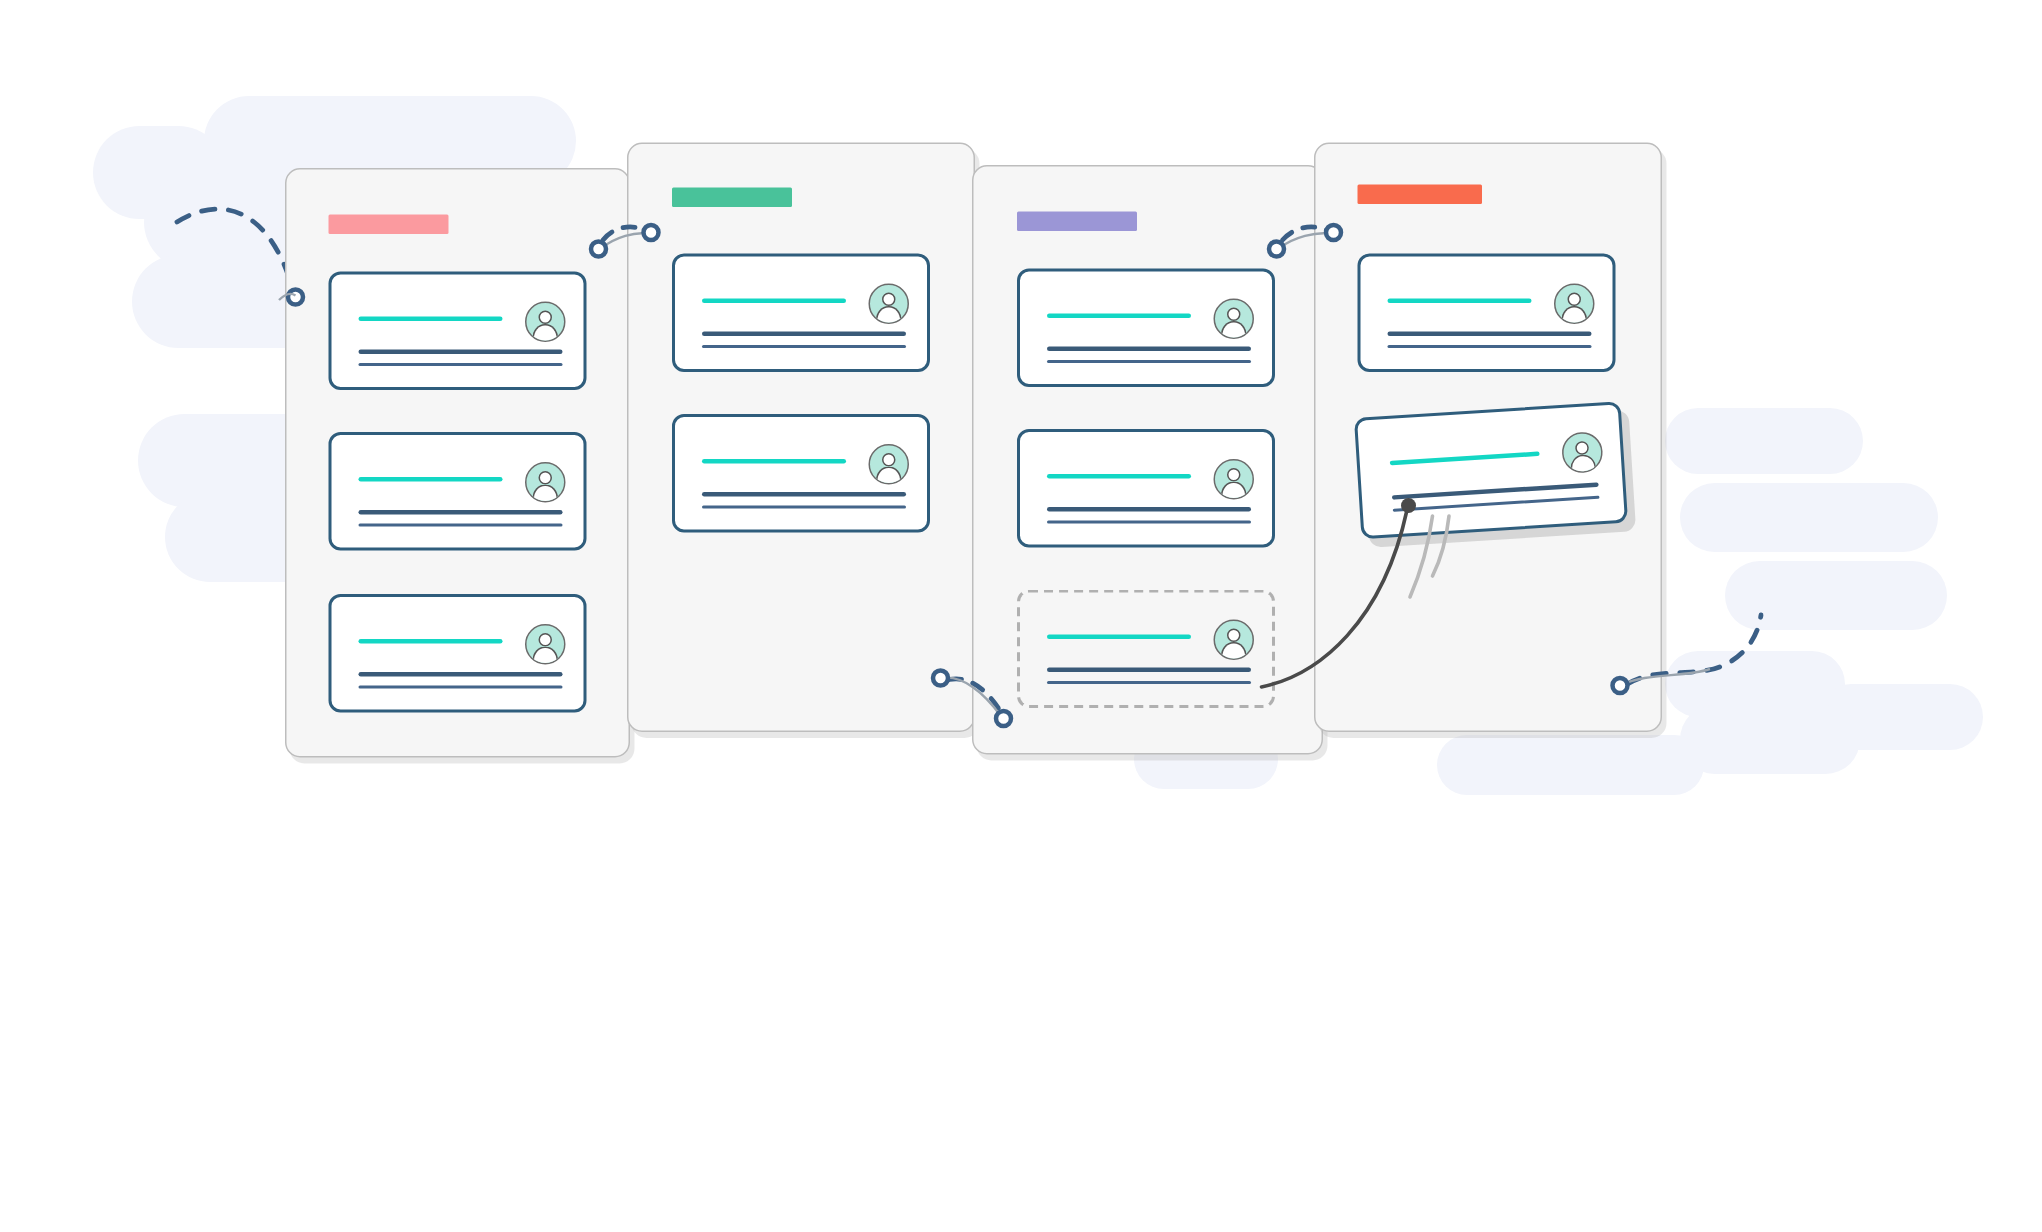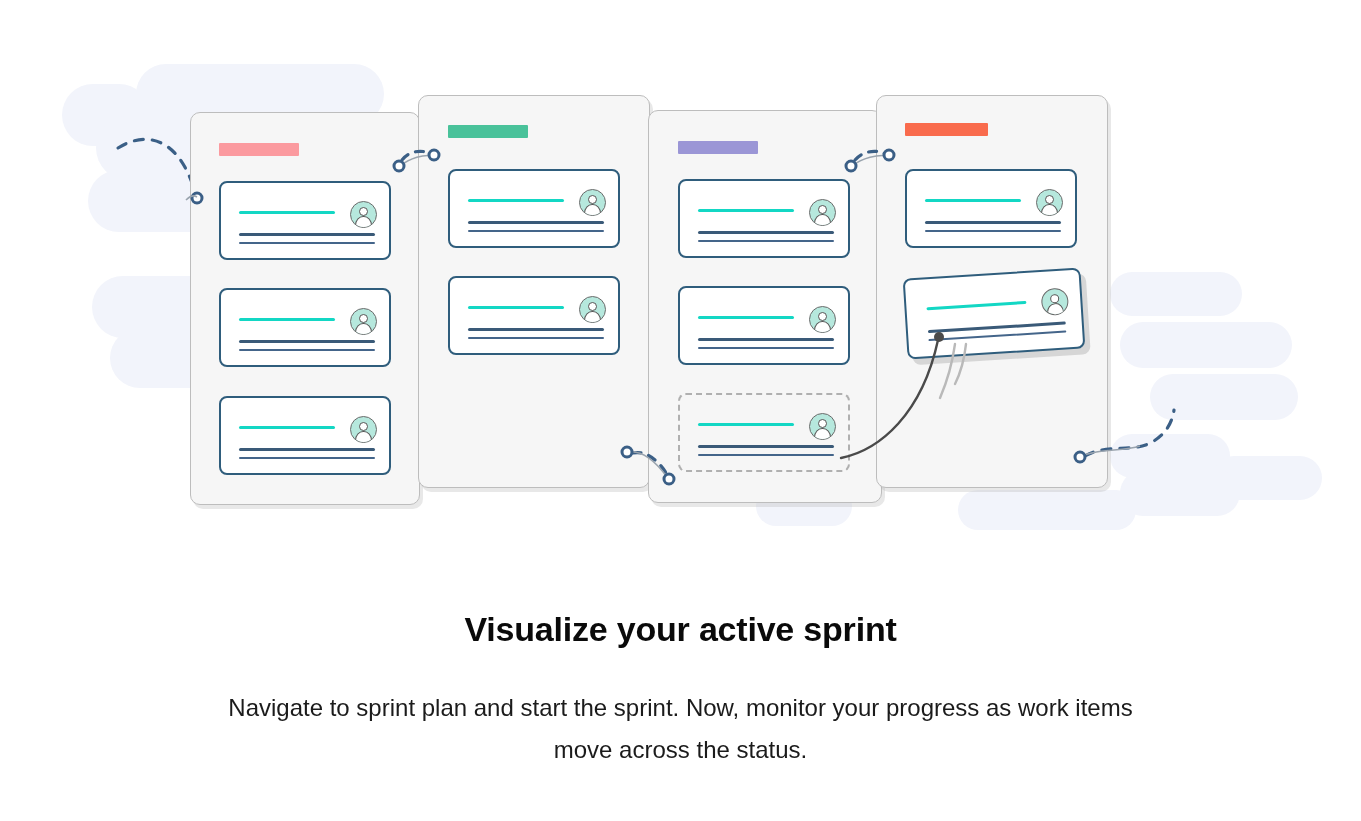--- a/index.html
+++ b/index.html
@@ -327,17 +327,15 @@
     <path d="M1080 457 C 1098 448, 1122 452, 1140 446" fill="none" stroke="#9aa4ae" stroke-width="1.6"></path>
     <circle cx="1080" cy="457" r="5" fill="#ffffff" stroke="#3b5f86" stroke-width="3"></circle>
 
     <path d="M841 458 C 880 450, 922 414, 938 340" fill="none" stroke="#4a4a4a" stroke-width="2.4" stroke-linecap="round"></path>
     <circle cx="939" cy="337" r="5" fill="#4a4a4a"></circle>
     <path d="M955 344 C 952 366, 946 384, 940 398" fill="none" stroke="#b9b9b9" stroke-width="2.4" stroke-linecap="round"></path>
     <path d="M966 344 C 964 362, 960 374, 955 384" fill="none" stroke="#b9b9b9" stroke-width="2.4" stroke-linecap="round"></path>
   </svg>
 
   <div class="caption" style="top:610px;">
-    <h2 class="caption-title">Visualize your active sprint</h2>
-    <p class="caption-sub" style="margin-top:38px;">Navigate to sprint plan and start the sprint. Now, monitor your progress as work items move across the status.</p>
   </div>
 
 </div>
 
 </body></html>

